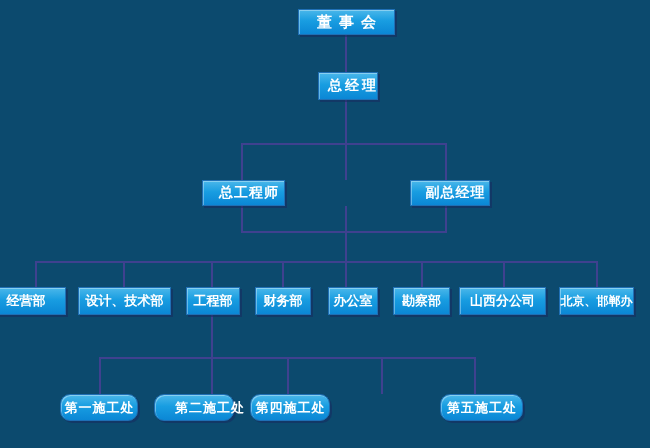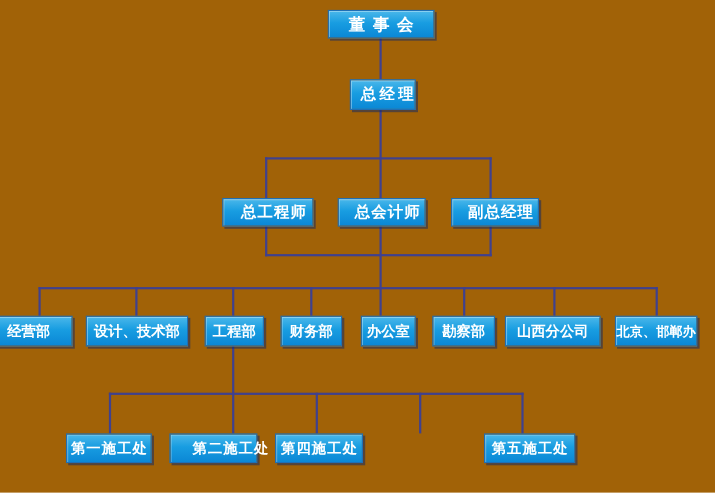--- a/index.html
+++ b/index.html
@@ -1,33 +1,33 @@
 <!DOCTYPE html>
 <html><head>
 <meta charset="utf-8">
 <style>
   html,body{margin:0;padding:0;background:#ffffff;}
   .canvas{
-    position:relative;width:650px;height:448px;background:#a16207;
+    position:relative;width:650px;height:448px;background:#0c4a6e;
     overflow:hidden;font-family:"Liberation Sans",sans-serif;
   }
   .cl{position:absolute;background:#3f418f;}
   .node{
     position:absolute;display:flex;align-items:center;justify-content:center;
     color:#ffffff;font-weight:bold;font-size:13px;white-space:nowrap;
     background:linear-gradient(180deg,#4ab7ea 0%,#189de1 45%,#0b87d5 100%);
     border:1px solid #1f6fb5;
     box-shadow:2px 2px 0 rgba(23,42,96,0.55), inset 1px 1px 0 rgba(255,255,255,0.35);
     box-sizing:border-box;
   }
   .lv1{font-size:15px;letter-spacing:7px;padding-left:7px;}
   .lv2{font-size:14px;letter-spacing:3px;padding-left:11px;}
   .lv3{font-size:14px;letter-spacing:1px;padding-left:11px;}
   .lv4{font-size:13px;}
-  .lv5{font-size:13px;letter-spacing:1px;padding-left:1px;}
+  .lv5{font-size:13px;letter-spacing:1px;padding-left:1px;border-radius:10px;}
 </style>
 </head>
 <body>
 
 <div class="canvas">
 
   <div class="cl" style="left:345px;top:35px;width:2px;height:37px;"></div>
   <div class="cl" style="left:345px;top:100px;width:2px;height:80px;"></div>
   <div class="cl" style="left:241px;top:143px;width:206px;height:2px;"></div>
   <div class="cl" style="left:241px;top:143px;width:2px;height:37px;"></div>
@@ -49,21 +49,20 @@
   <div class="cl" style="left:99px;top:357px;width:2px;height:37px;"></div>
   <div class="cl" style="left:287px;top:357px;width:2px;height:37px;"></div>
   <div class="cl" style="left:381px;top:357px;width:2px;height:37px;"></div>
   <div class="cl" style="left:474px;top:357px;width:2px;height:37px;"></div>
 
   <div class="node lv1" style="left:298px;top:9px;width:97px;height:26px;">董事会</div>
 
   <div class="node lv2" style="left:318px;top:72px;width:60px;height:28px;">总经理</div>
 
   <div class="node lv3" style="left:202px;top:180px;width:83px;height:26px;">总工程师</div>
-  <div class="node lv3" style="left:307px;top:180px;width:80px;height:26px;">总会计师</div>
   <div class="node lv3" style="left:410px;top:180px;width:80px;height:26px;">副总经理</div>
 
   <div class="node lv4" style="left:-14px;top:287px;width:80px;height:28px;">经营部</div>
   <div class="node lv4" style="left:186px;top:287px;width:54px;height:28px;">工程部</div>
   <div class="node lv4" style="left:78px;top:287px;width:93px;height:28px;">设计、技术部</div>
   <div class="node lv4" style="left:255px;top:287px;width:56px;height:28px;">财务部</div>
   <div class="node lv4" style="left:393px;top:287px;width:57px;height:28px;">勘察部</div>
   <div class="node lv4" style="left:328px;top:287px;width:50px;height:28px;">办公室</div>
   <div class="node lv4" style="left:459px;top:287px;width:87px;height:28px;">山西分公司</div>
   <div class="node lv4" style="left:559px;top:287px;width:75px;height:28px;font-size:12px;">北京、邯郸办</div>

